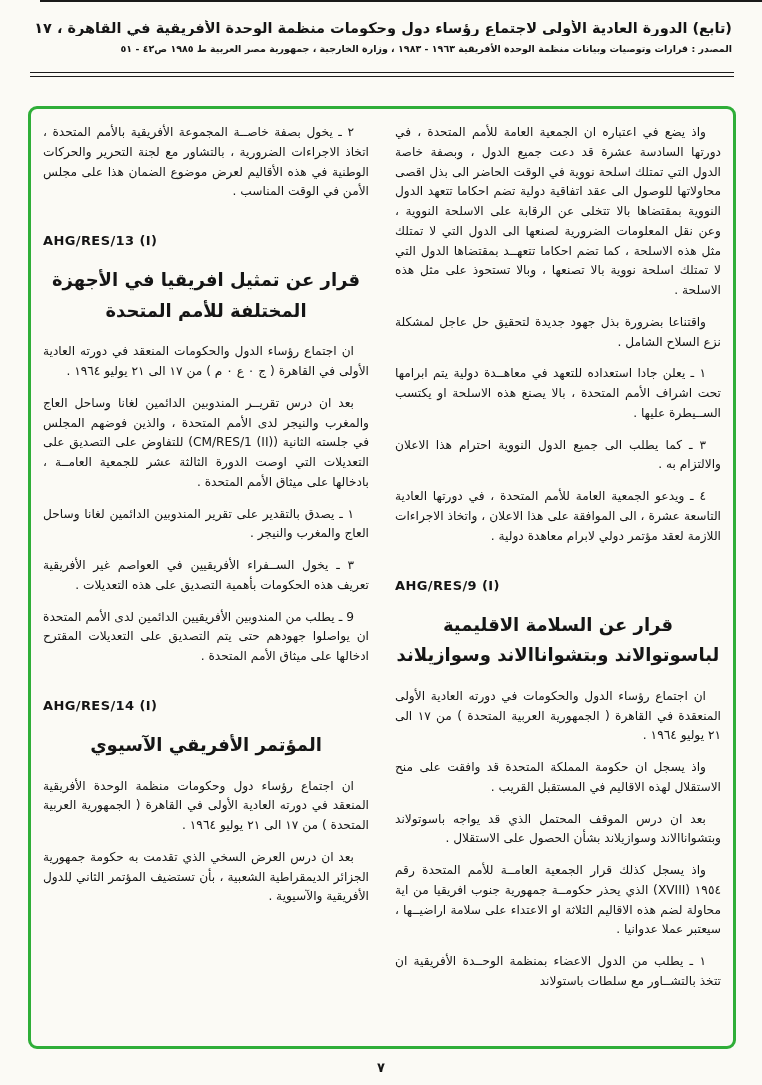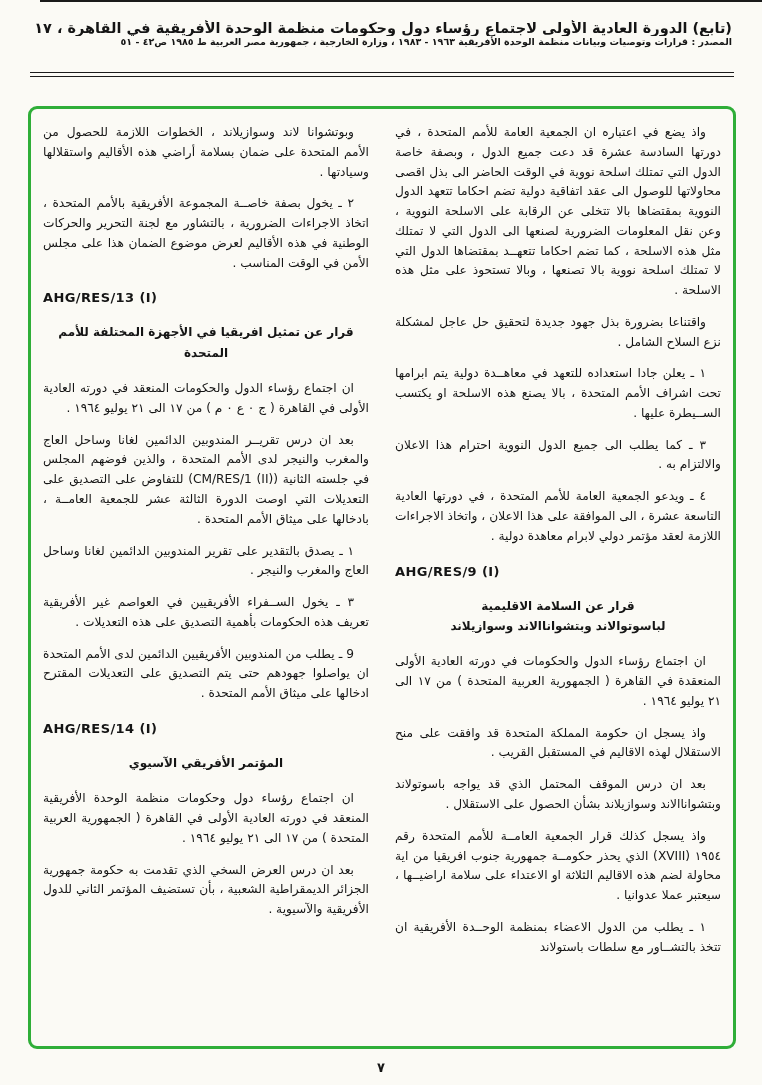--- a/index.html
+++ b/index.html
@@ -18,21 +18,21 @@
   }
   .header {
     position:absolute; top:20px; left:30px; right:30px;
     direction:rtl; text-align:center;
   }
   .header-title {
     font-size:14.5px; font-weight:bold; letter-spacing:0;
     white-space:nowrap; overflow:hidden;
   }
   .header-source {
-    font-size:9.5px; font-weight:bold; text-align:right;
+    margin-top:7px; font-size:9.5px; font-weight:bold; text-align:right;
   }
   .double-rule {
     position:absolute; top:72px; left:30px; right:28px; height:5px;
     border-top:1.5px solid #1c1c1c; border-bottom:1.5px solid #1c1c1c;
   }
   .green-frame {
     position:absolute; top:106px; left:28px; right:26px; bottom:36px;
     border:3.5px solid #2fae38; border-radius:9px;
     background:#fbfaf5;
     padding:14px 12px 10px 12px;
@@ -45,25 +45,25 @@
     flex:1 1 0; min-width:0;
     direction:rtl; text-align:justify;
     font-size:12.2px; line-height:1.62;
     overflow:hidden;
   }
   .block { margin-bottom:12px; }
   .block.p { text-indent:15px; }
   .block.code {
     direction:ltr; text-align:left; text-indent:0;
     font-weight:bold; font-size:13px; letter-spacing:0.4px;
-    margin:14px 0 14px;
+    margin:28px 0 14px;
   }
   .block.title {
     text-align:center; text-indent:0; font-weight:bold;
-    font-size:12px; line-height:1.7;
+    font-size:18px; line-height:1.7;
     white-space:pre-line;
     margin:4px 0 16px;
   }
   .page-number {
     position:absolute; bottom:10px; left:0; width:100%;
     text-align:center; font-size:13px; font-weight:bold;
   }
 </style>
 </head>
 <body>
@@ -88,21 +88,20 @@
         <div class="block code">AHG/RES/9 (I)</div>
         <div class="block title">قرار عن السلامة الاقليمية
 لباسوتوالاند وبتشواناالاند وسوازيلاند</div>
         <div class="block p">ان اجتماع رؤساء الدول والحكومات في دورته العادية الأولى المنعقدة في القاهرة ( الجمهورية العربية المتحدة ) من ١٧ الى ٢١ يوليو ١٩٦٤ .</div>
         <div class="block p">واذ يسجل ان حكومة المملكة المتحدة قد وافقت على منح الاستقلال لهذه الاقاليم في المستقبل القريب .</div>
         <div class="block p">بعد ان درس الموقف المحتمل الذي قد يواجه باسوتولاند وبتشواناالاند وسوازيلاند بشأن الحصول على الاستقلال .</div>
         <div class="block p">واذ يسجل كذلك قرار الجمعية العامــة للأمم المتحدة رقم ١٩٥٤ (XVIII) الذي يحذر حكومــة جمهورية جنوب افريقيا من اية محاولة لضم هذه الاقاليم الثلاثة او الاعتداء على سلامة اراضيــها ، سيعتبر عملا عدوانيا .</div>
         <div class="block p">١ ـ يطلب من الدول الاعضاء بمنظمة الوحــدة الأفريقية ان تتخذ بالتشــاور مع سلطات باستولاند</div>
       </div>
     <div class="col">
-        <div class="block p">وبوتشوانا لاند وسوازيلاند ، الخطوات اللازمة للحصول من الأمم المتحدة على ضمان بسلامة أراضي هذه الأقاليم واستقلالها وسيادتها .</div>
         <div class="block p">٢ ـ يخول بصفة خاصــة المجموعة الأفريقية بالأمم المتحدة ، اتخاذ الاجراءات الضرورية ، بالتشاور مع لجنة التحرير والحركات الوطنية في هذه الأقاليم لعرض موضوع الضمان هذا على مجلس الأمن في الوقت المناسب .</div>
         <div class="block code">AHG/RES/13 (I)</div>
         <div class="block title">قرار عن تمثيل افريقيا في الأجهزة المختلفة للأمم المتحدة</div>
         <div class="block p">ان اجتماع رؤساء الدول والحكومات المنعقد في دورته العادية الأولى في القاهرة ( ج ٠ ع ٠ م ) من ١٧ الى ٢١ يوليو ١٩٦٤ .</div>
         <div class="block p">بعد ان درس تقريــر المندوبين الدائمين لغانا وساحل العاج والمغرب والنيجر لدى الأمم المتحدة ، والذين فوضهم المجلس في جلسته الثانية (CM/RES/1 (II)) للتفاوض على التصديق على التعديلات التي اوصت الدورة الثالثة عشر للجمعية العامــة ، بادخالها على ميثاق الأمم المتحدة .</div>
         <div class="block p">١ ـ يصدق بالتقدير على تقرير المندوبين الدائمين لغانا وساحل العاج والمغرب والنيجر .</div>
         <div class="block p">٣ ـ يخول الســفراء الأفريقيين في العواصم غير الأفريقية تعريف هذه الحكومات بأهمية التصديق على هذه التعديلات .</div>
         <div class="block p">9 ـ يطلب من المندوبين الأفريقيين الدائمين لدى الأمم المتحدة ان يواصلوا جهودهم حتى يتم التصديق على التعديلات المقترح ادخالها على ميثاق الأمم المتحدة .</div>
         <div class="block code">AHG/RES/14 (I)</div>
         <div class="block title">المؤتمر الأفريقي الآسيوي</div>

